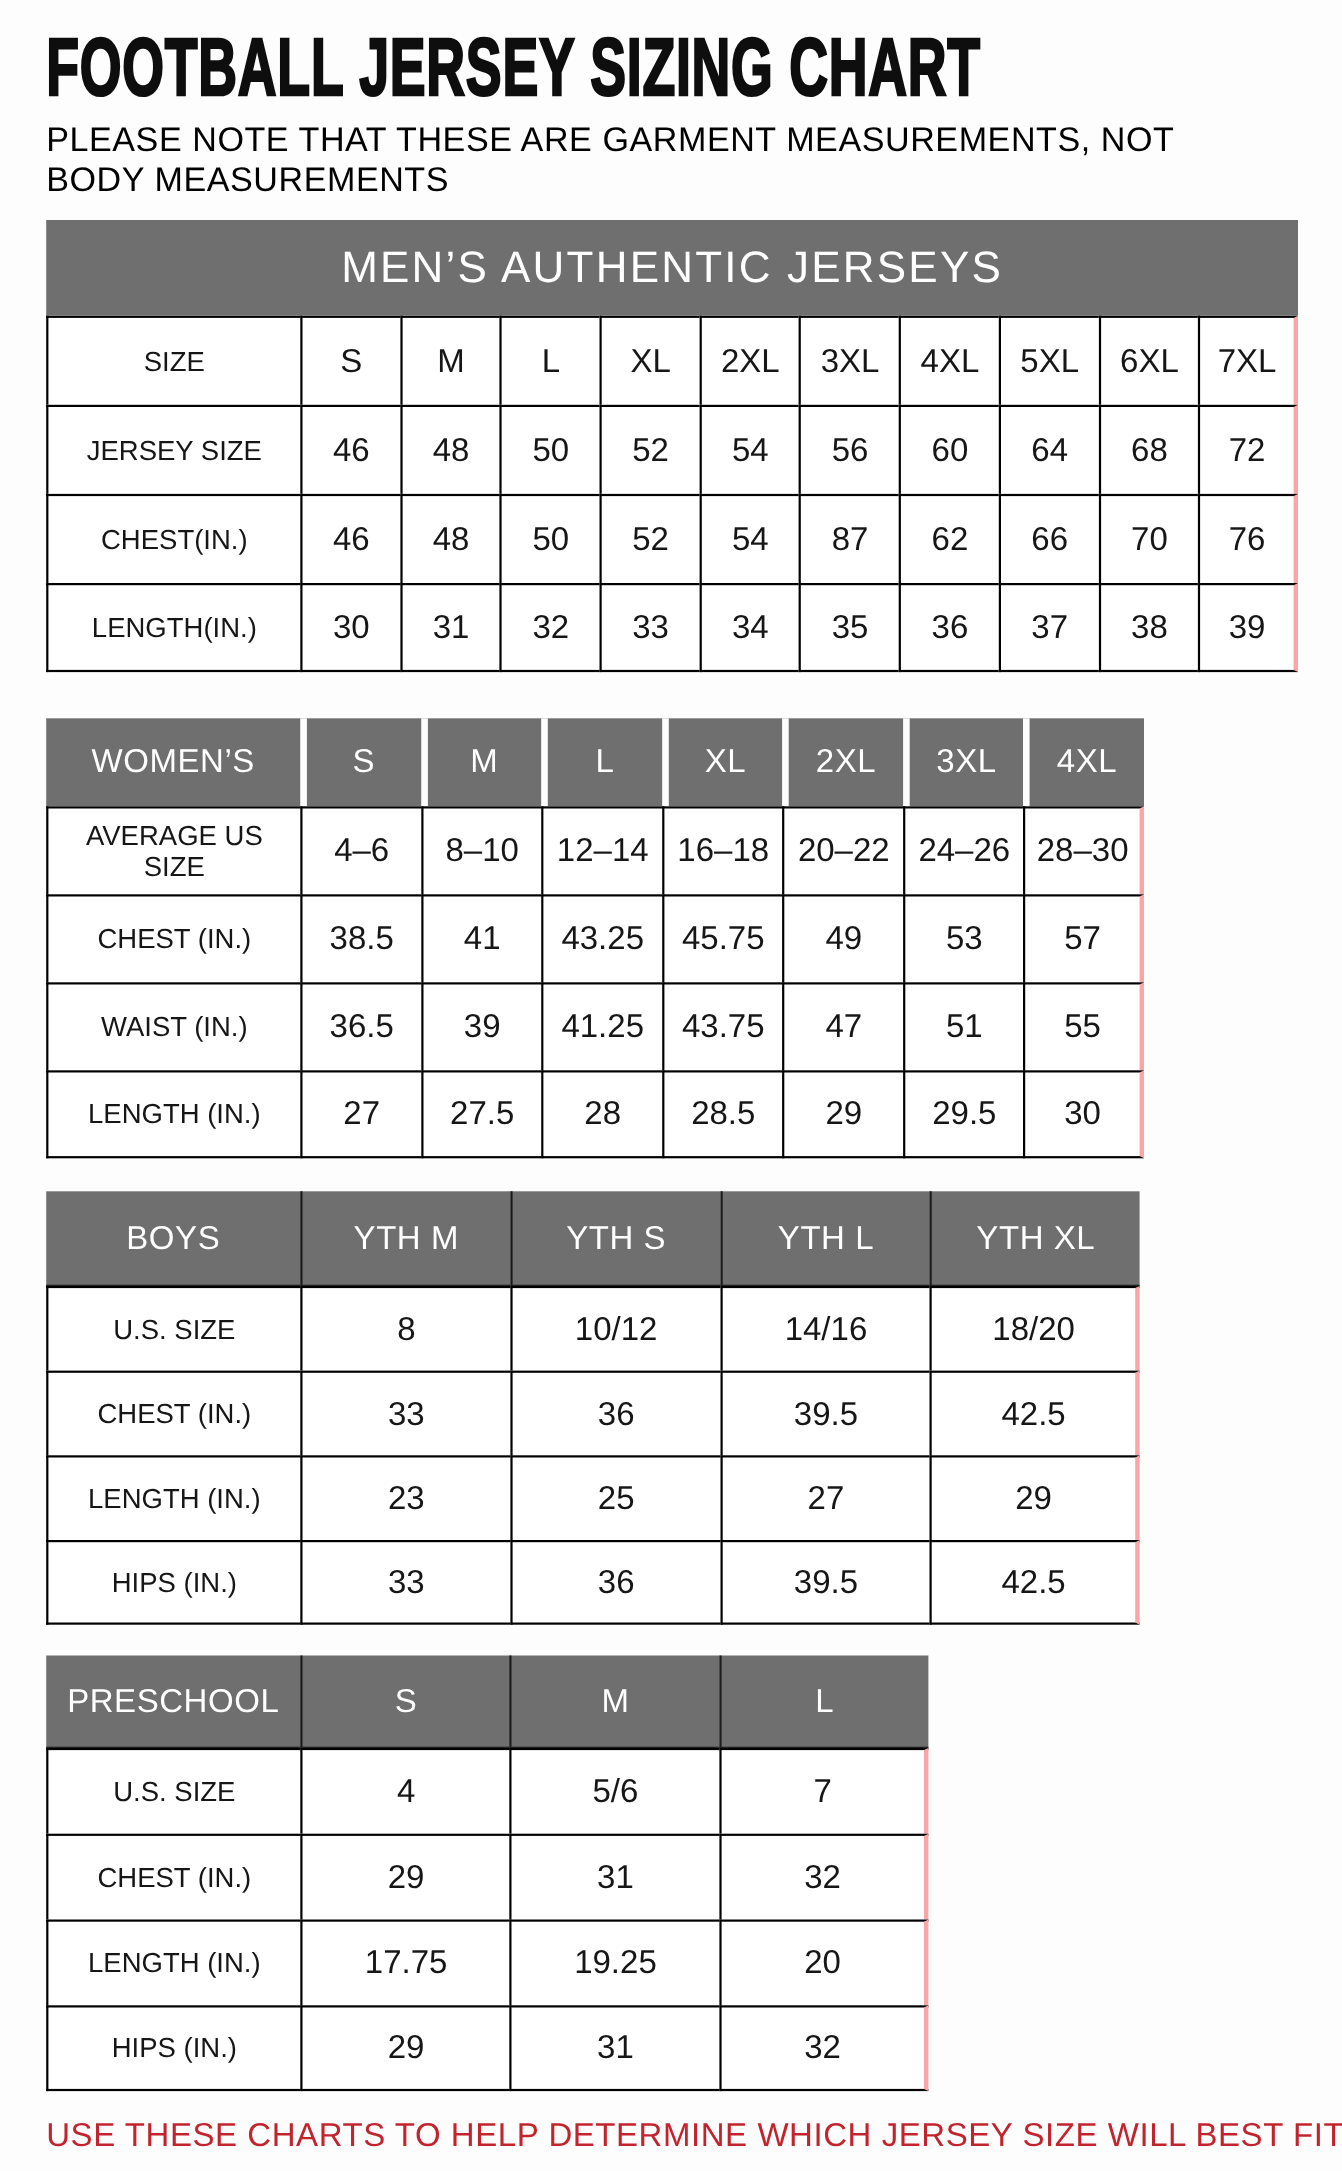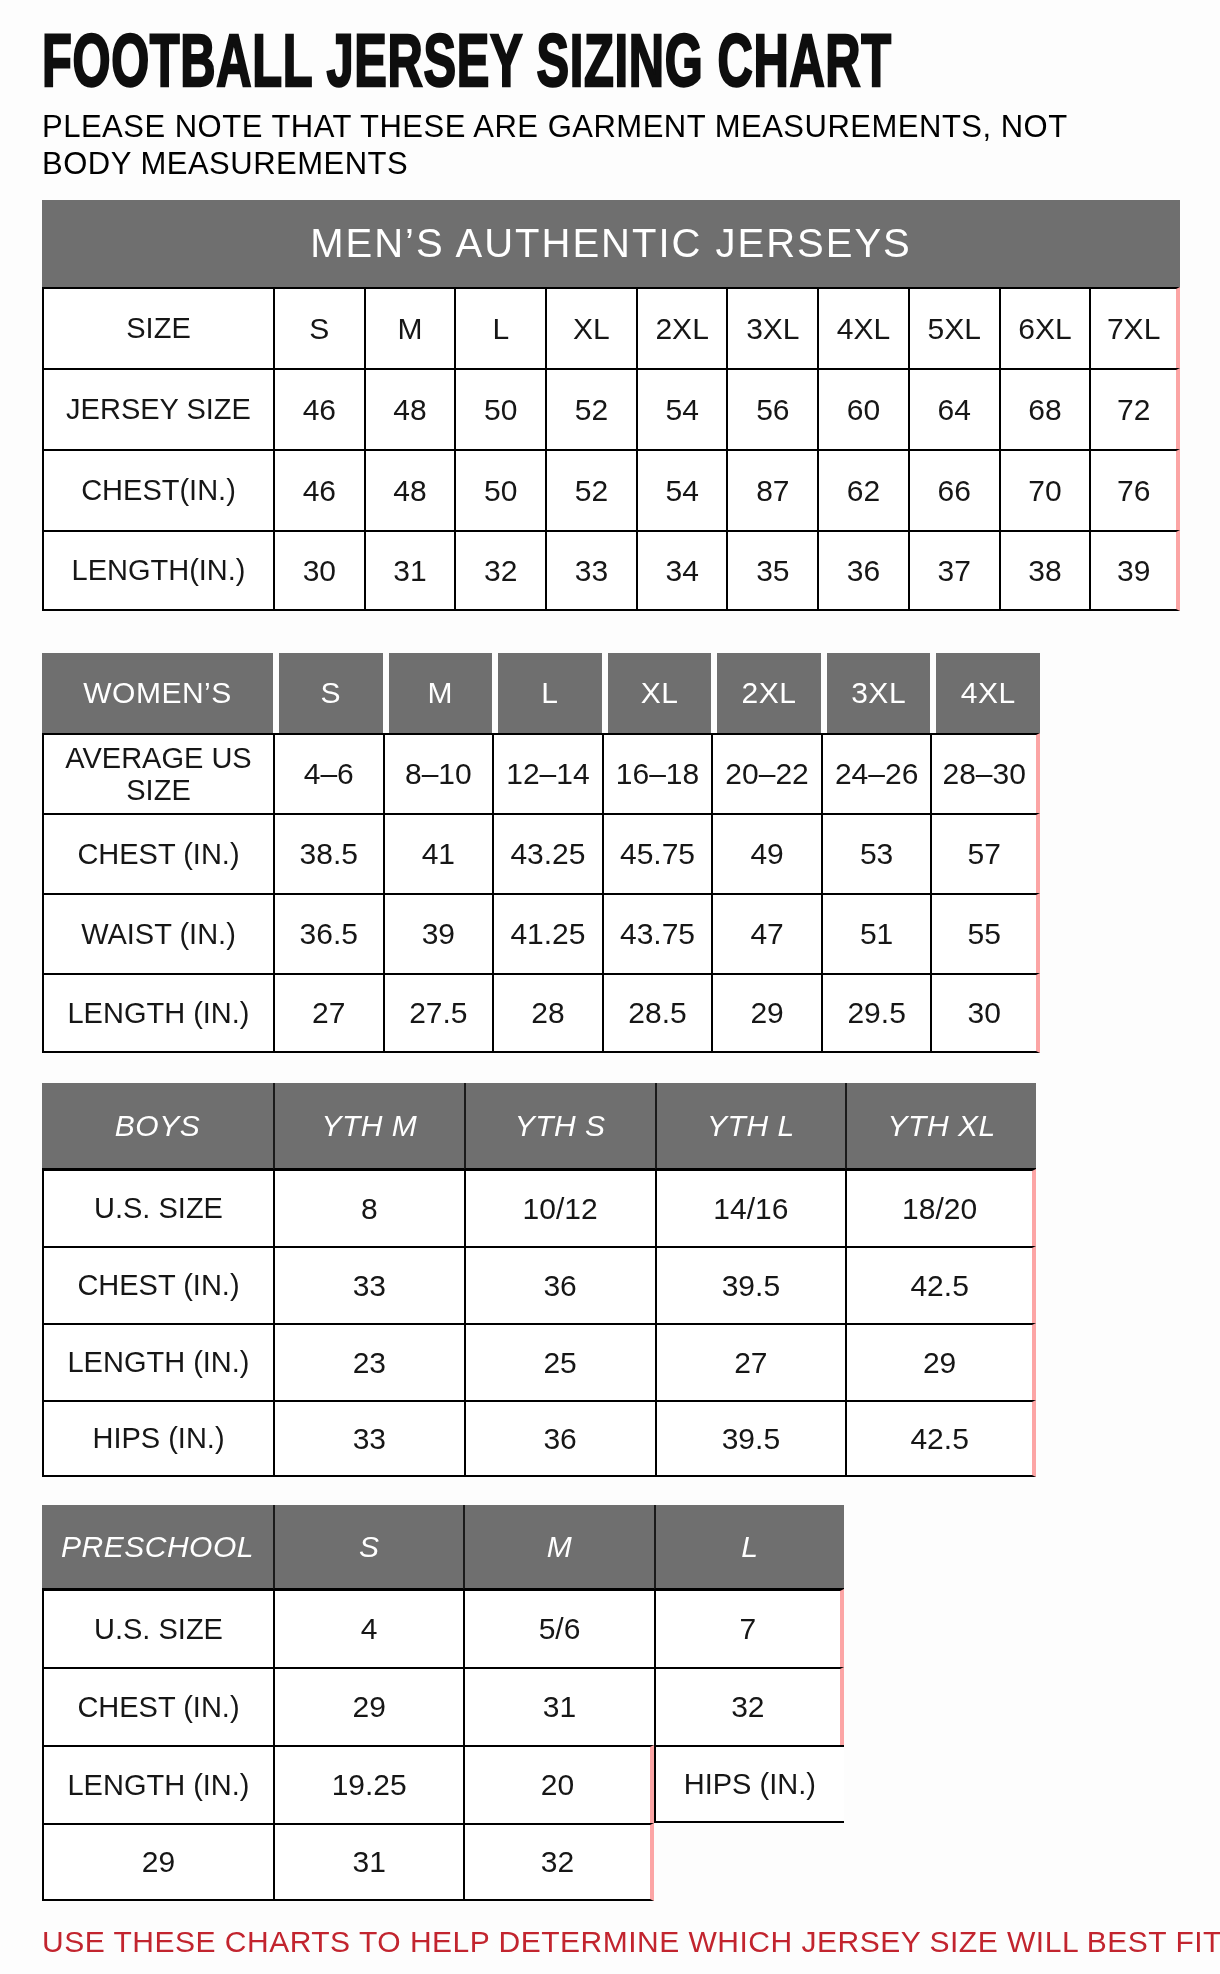--- a/index.html
+++ b/index.html
@@ -58,33 +58,33 @@
     background:#6f6f6f;
     color:#fff;
     display:flex; align-items:center; justify-content:center;
     font-size:30px;
     letter-spacing:0.5px;
     text-align:right;
   }
   .t-womens .hcell:not(.first) { border-left:6px solid #fdfdfd; }
   .t-boys .hcell:not(.first),
   .t-preschool .hcell:not(.first) { border-left:2px solid #1a1a1a; }
-  .t-boys .hcell, .t-preschool .hcell { border-bottom:1px solid #000;font-style:italic; }
+  .t-boys .hcell, .t-preschool .hcell { border-bottom:1px solid #000; }
 
   .cell {
     background:#fff;
     border-left:2px solid #000;
     border-top:2px solid #000;
     display:flex; align-items:center; justify-content:center;
     font-size:30px;
     line-height:1.12;
     padding:0 8px;
     text-align:center;
   }
-  .cell.label   { font-size:29px; }
+  .cell.label   { font-size:25px; }
   .cell.lastcol { border-right:4px solid #fca5a5; }
   .cell.lastrow { border-bottom:2px solid #000; }
 
   
   .footer {
     margin-top:24px;
     font-size:30px;
     letter-spacing:0.5px;
     color:#c2242e;
     white-space:nowrap;
@@ -225,20 +225,21 @@
       <div class="hcell">L</div>
       <div class="cell label">U.S. SIZE</div>
       <div class="cell">4</div>
       <div class="cell">5/6</div>
       <div class="cell lastcol">7</div>
       <div class="cell label">CHEST (IN.)</div>
       <div class="cell">29</div>
       <div class="cell">31</div>
       <div class="cell lastcol">32</div>
       <div class="cell label">LENGTH (IN.)</div>
+      <div class="cell">17.75</div>
       <div class="cell">19.25</div>
       <div class="cell lastcol">20</div>
       <div class="cell label lastrow">HIPS (IN.)</div>
       <div class="cell lastrow">29</div>
       <div class="cell lastrow">31</div>
       <div class="cell lastcol lastrow">32</div>
     </div>
 
   <p class="footer">USE THESE CHARTS TO HELP DETERMINE WHICH JERSEY SIZE WILL BEST FIT YOU.</p>
 

